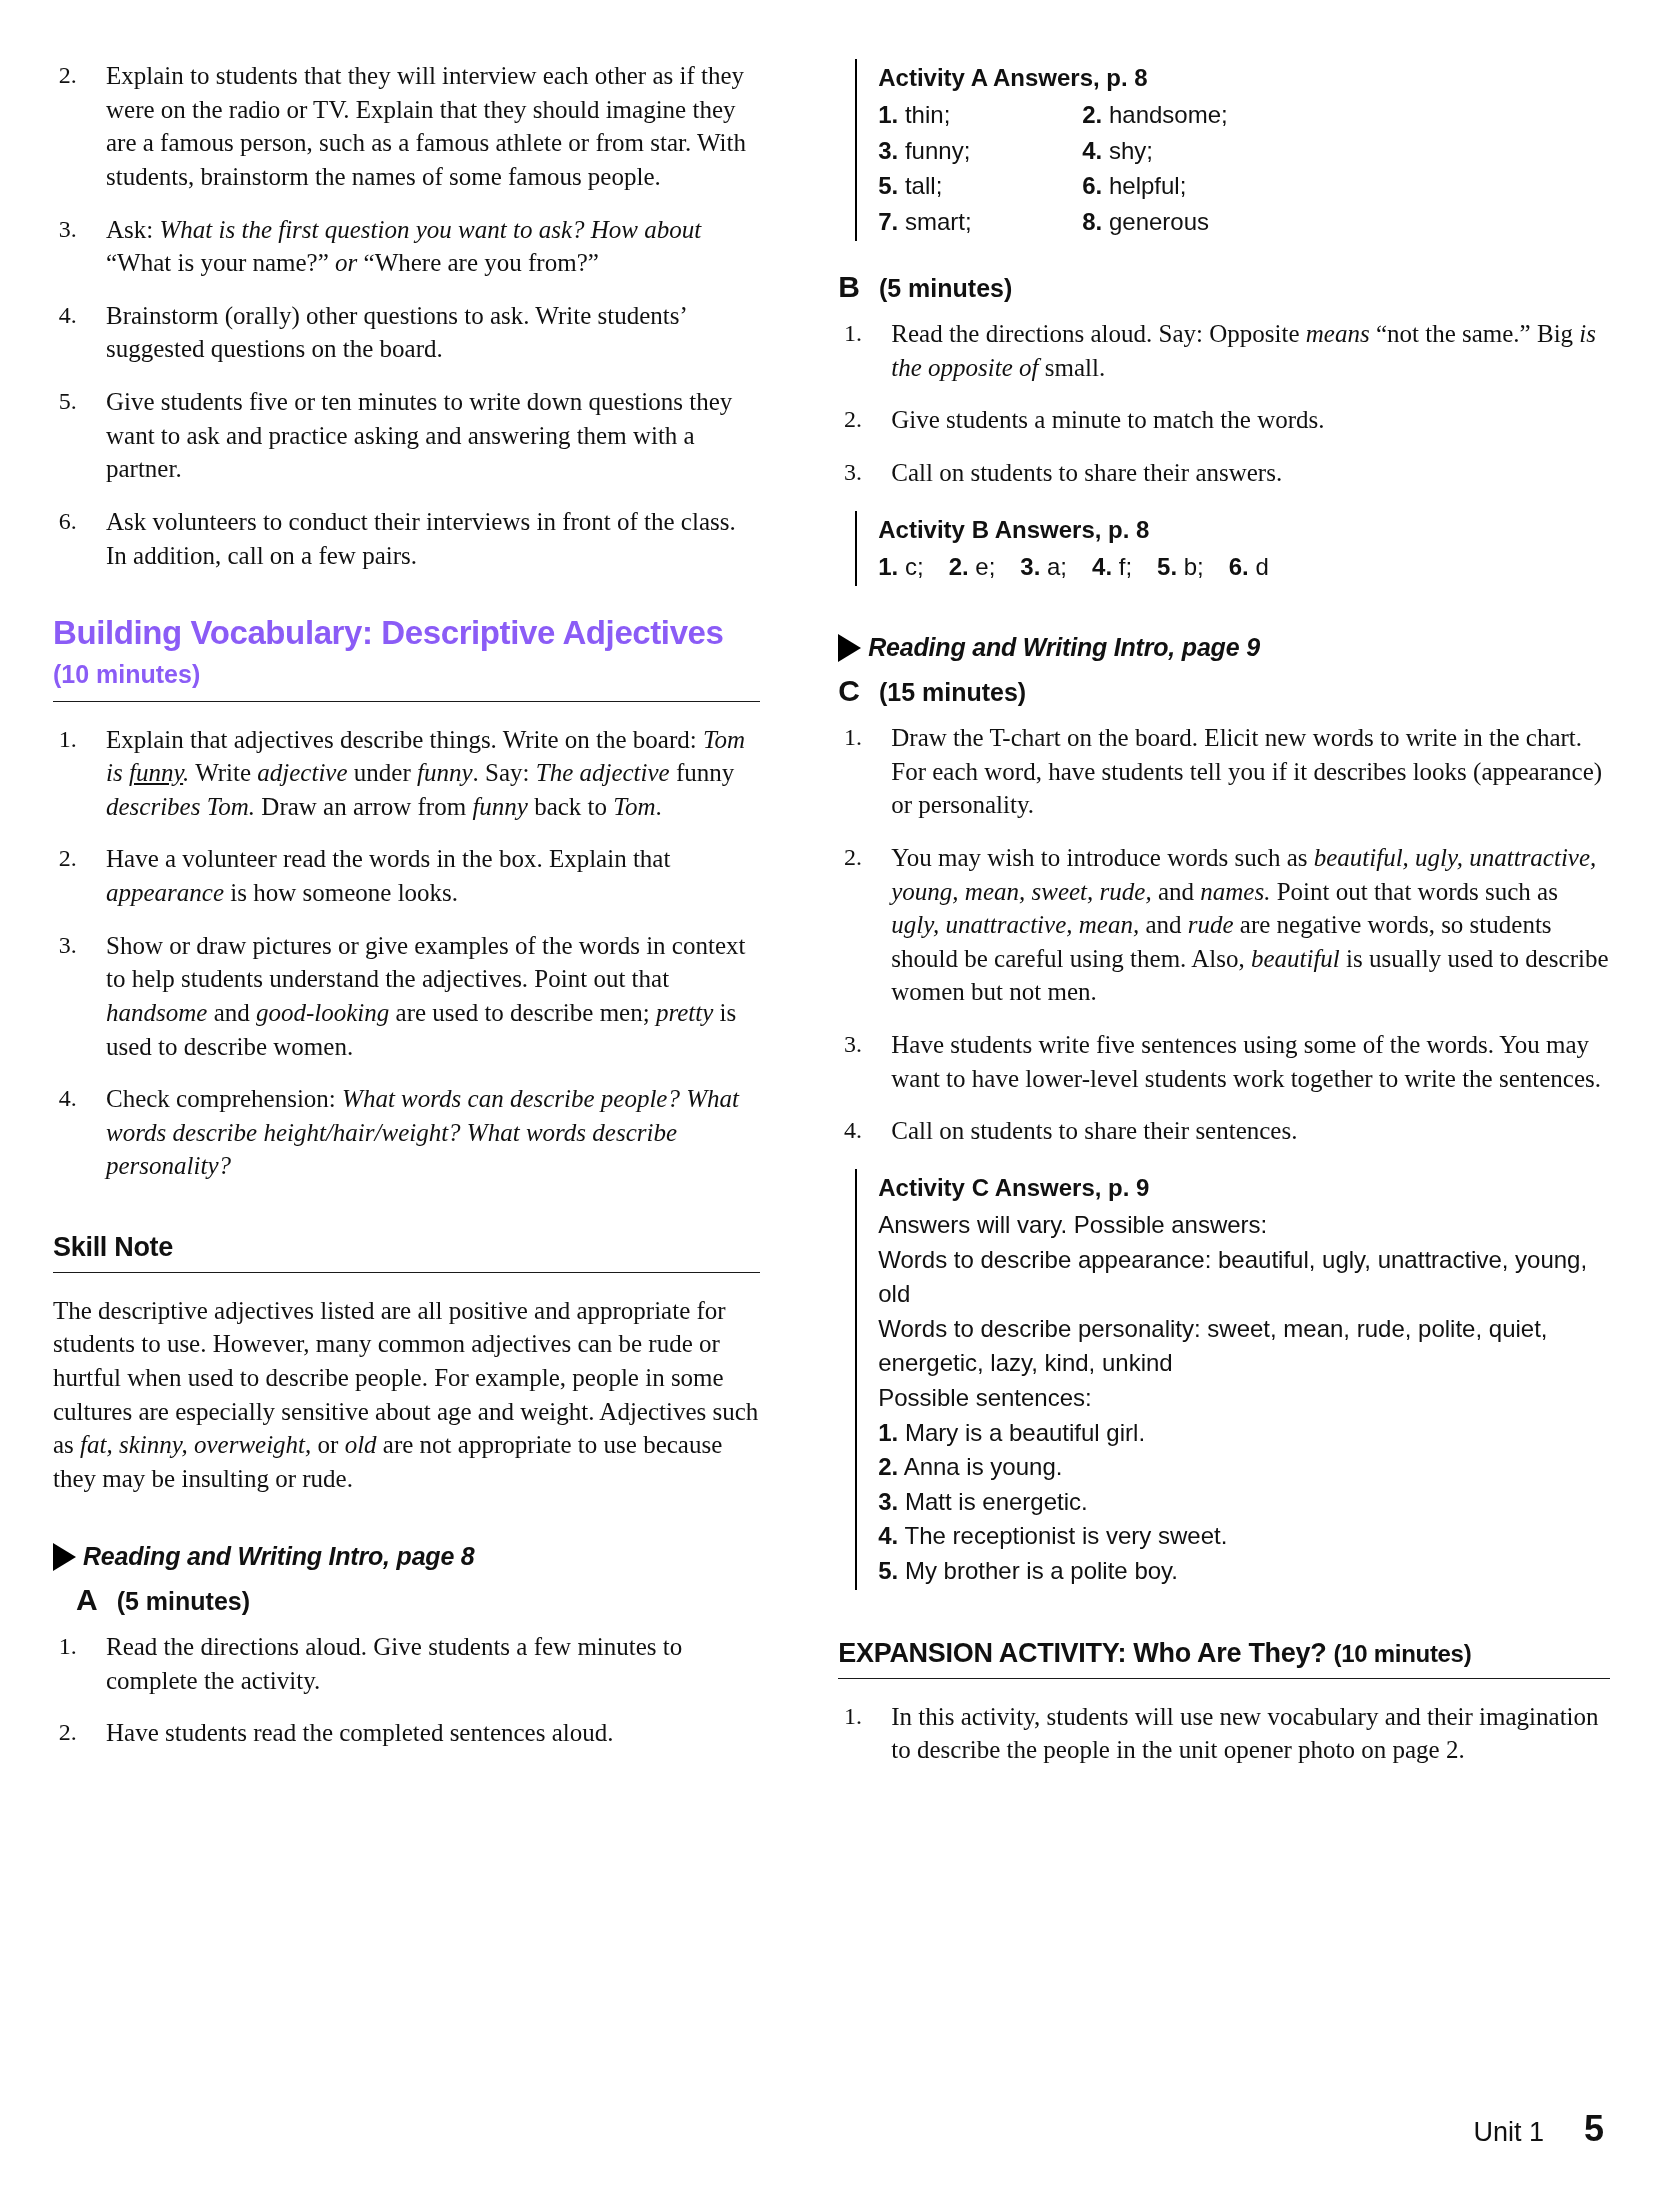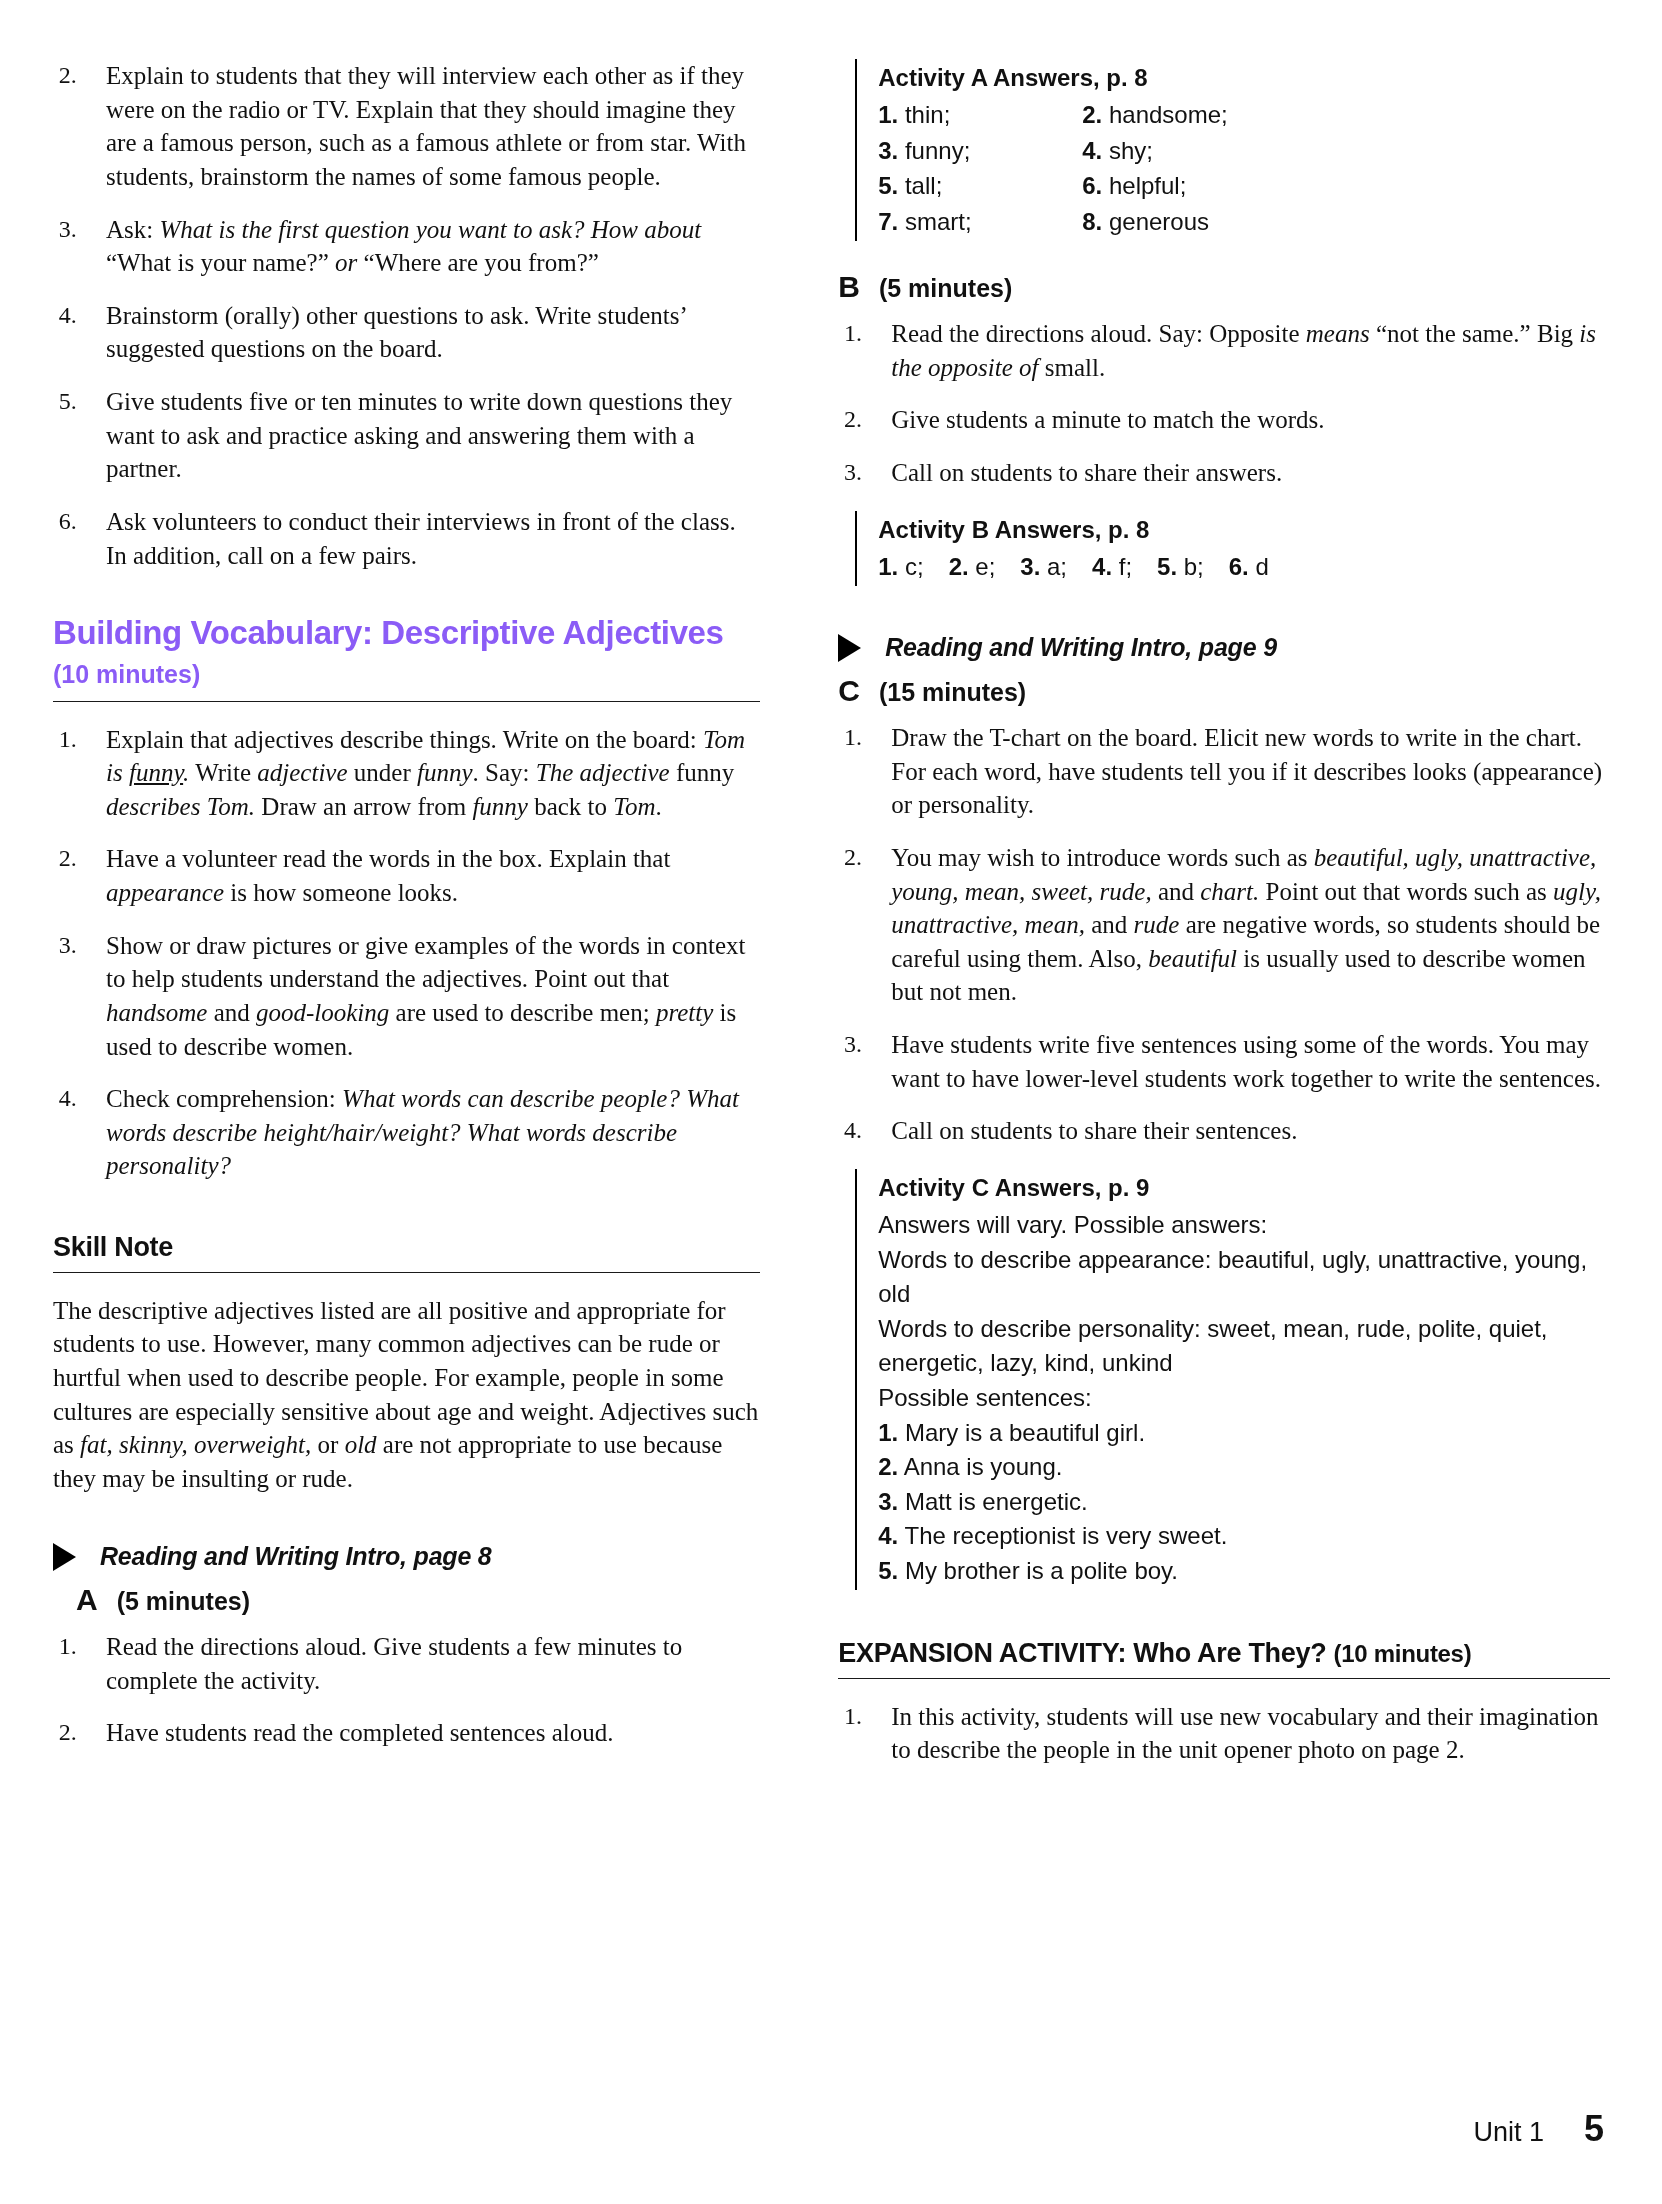--- a/index.html
+++ b/index.html
@@ -89,21 +89,21 @@
     font-family: "Liberation Serif", serif;
     font-size: 25px;
     line-height: 1.345;
     margin: 0;
   }
 
   
   .bookref {
     display: flex;
     align-items: center;
-    gap: 24px;
+    gap: 7px;
     margin: 46px 0 11.4px 0;
   }
   .tri {
     width: 0; height: 0;
     border-top: 14.3px solid transparent;
     border-bottom: 14.3px solid transparent;
     border-left: 23px solid #000;
     flex: 0 0 auto;
     margin-top: 1.9px;
   }
@@ -276,21 +276,21 @@
         <span class="tri"></span>
         <span class="bookref-label">Reading and Writing Intro, page 9</span>
       </div>
 
       <div class="letter-head" style="margin-left:0;">
         <span class="letter">C</span>
         <span class="mins">(15 minutes)</span>
       </div>
       <ol class="numlist" id="section-c-list">
           <li><span class="num">1.</span><span>Draw the T-chart on the board. Elicit new words to write in the chart. For each word, have students tell you if it describes looks (appearance) or personality.</span></li>
-          <li><span class="num">2.</span><span>You may wish to introduce words such as <i>beautiful, ugly, unattractive, young, mean, sweet, rude,</i> and <i>chart.</i> Point out that words such as <i>ugly, unattractive, mean,</i> and <i>rude</i> are negative words, so students should be careful using them. Also, <i>beautiful</i> is usually used to describe women but not men.</span></li>
+          <li><span class="num">2.</span><span>You may wish to introduce words such as <i>beautiful, ugly, unattractive, young, mean, sweet, rude,</i> and <i>names.</i> Point out that words such as <i>ugly, unattractive, mean,</i> and <i>rude</i> are negative words, so students should be careful using them. Also, <i>beautiful</i> is usually used to describe women but not men.</span></li>
           <li><span class="num">3.</span><span>Have students write five sentences using some of the words. You may want to have lower-level students work together to write the sentences.</span></li>
           <li><span class="num">4.</span><span>Call on students to share their sentences.</span></li>
         </ol>
 
       <div class="answerbox">
         <div class="ab-title">Activity C Answers, p. 9</div>
         <div id="ans-c-lines">
             <p class="ab-line">Answers will vary. Possible answers:</p>
             <p class="ab-line">Words to describe appearance: beautiful, ugly, unattractive, young, old</p>
             <p class="ab-line">Words to describe personality: sweet, mean, rude, polite, quiet, energetic, lazy, kind, unkind</p>

